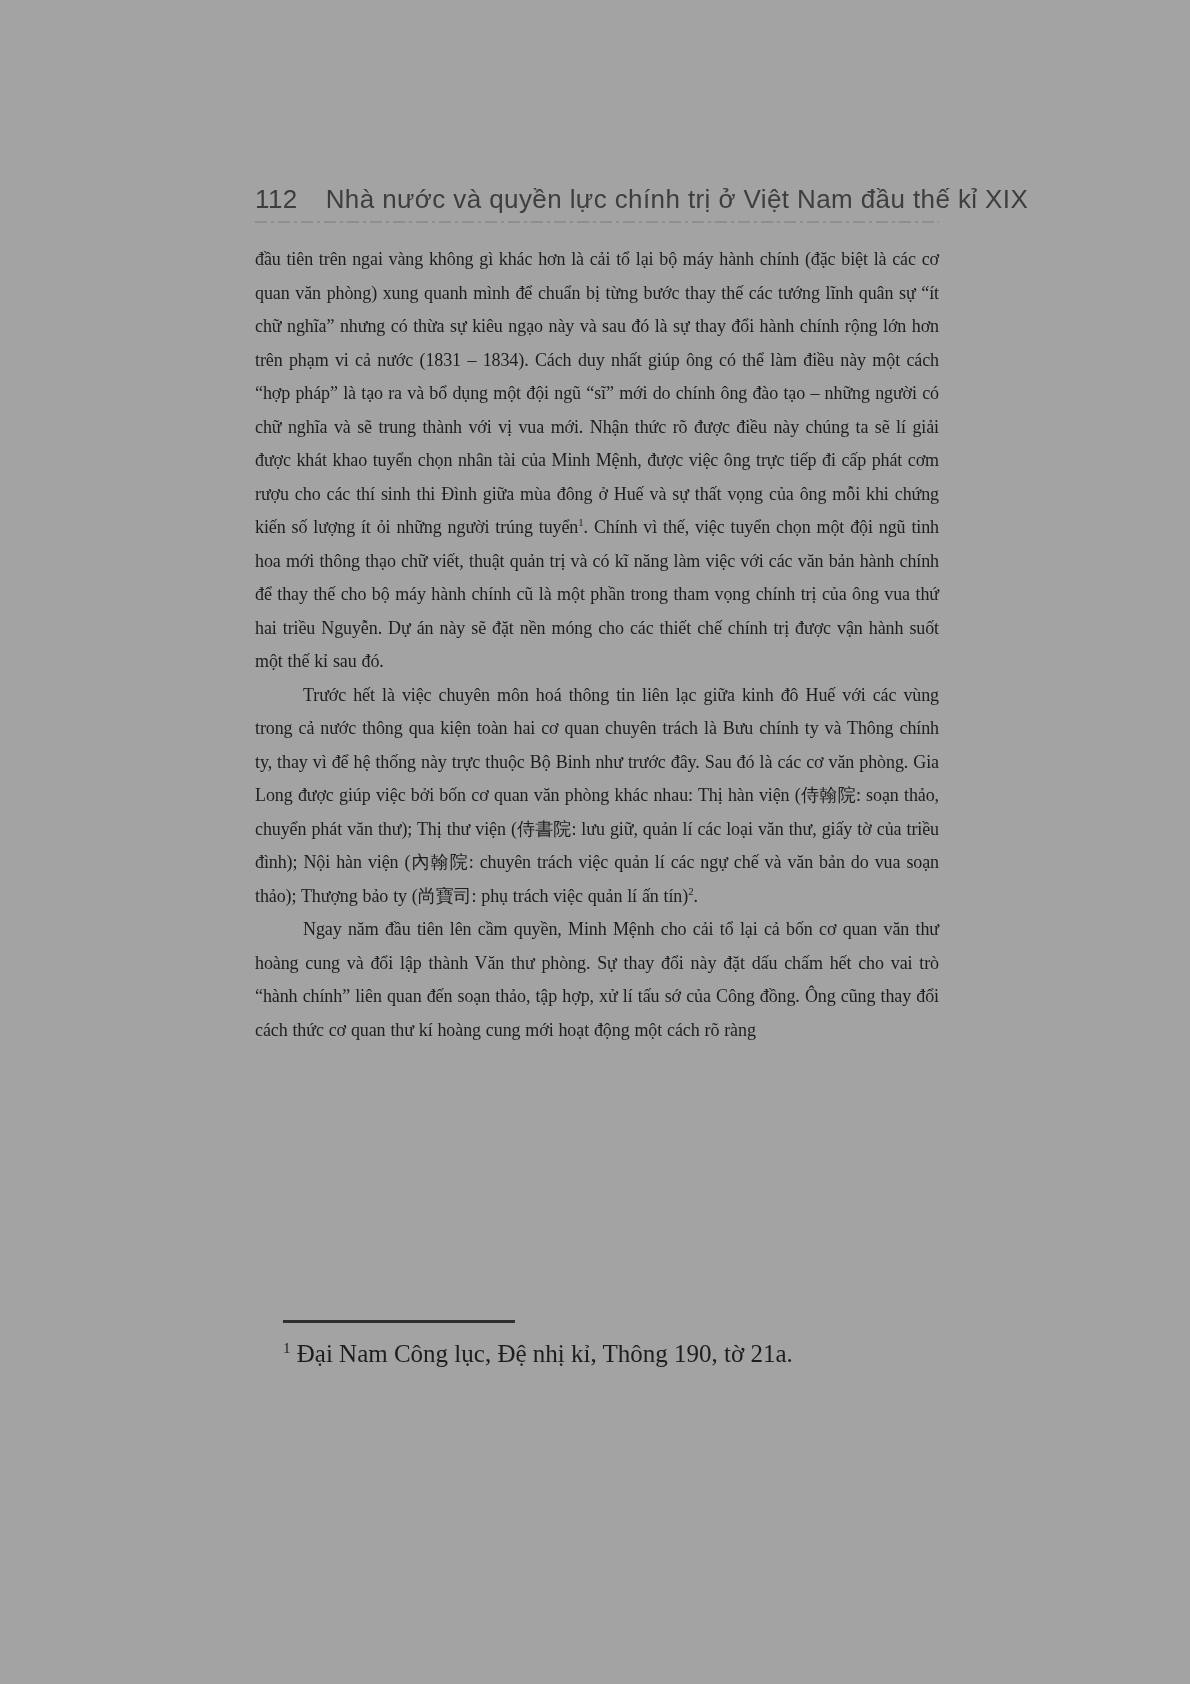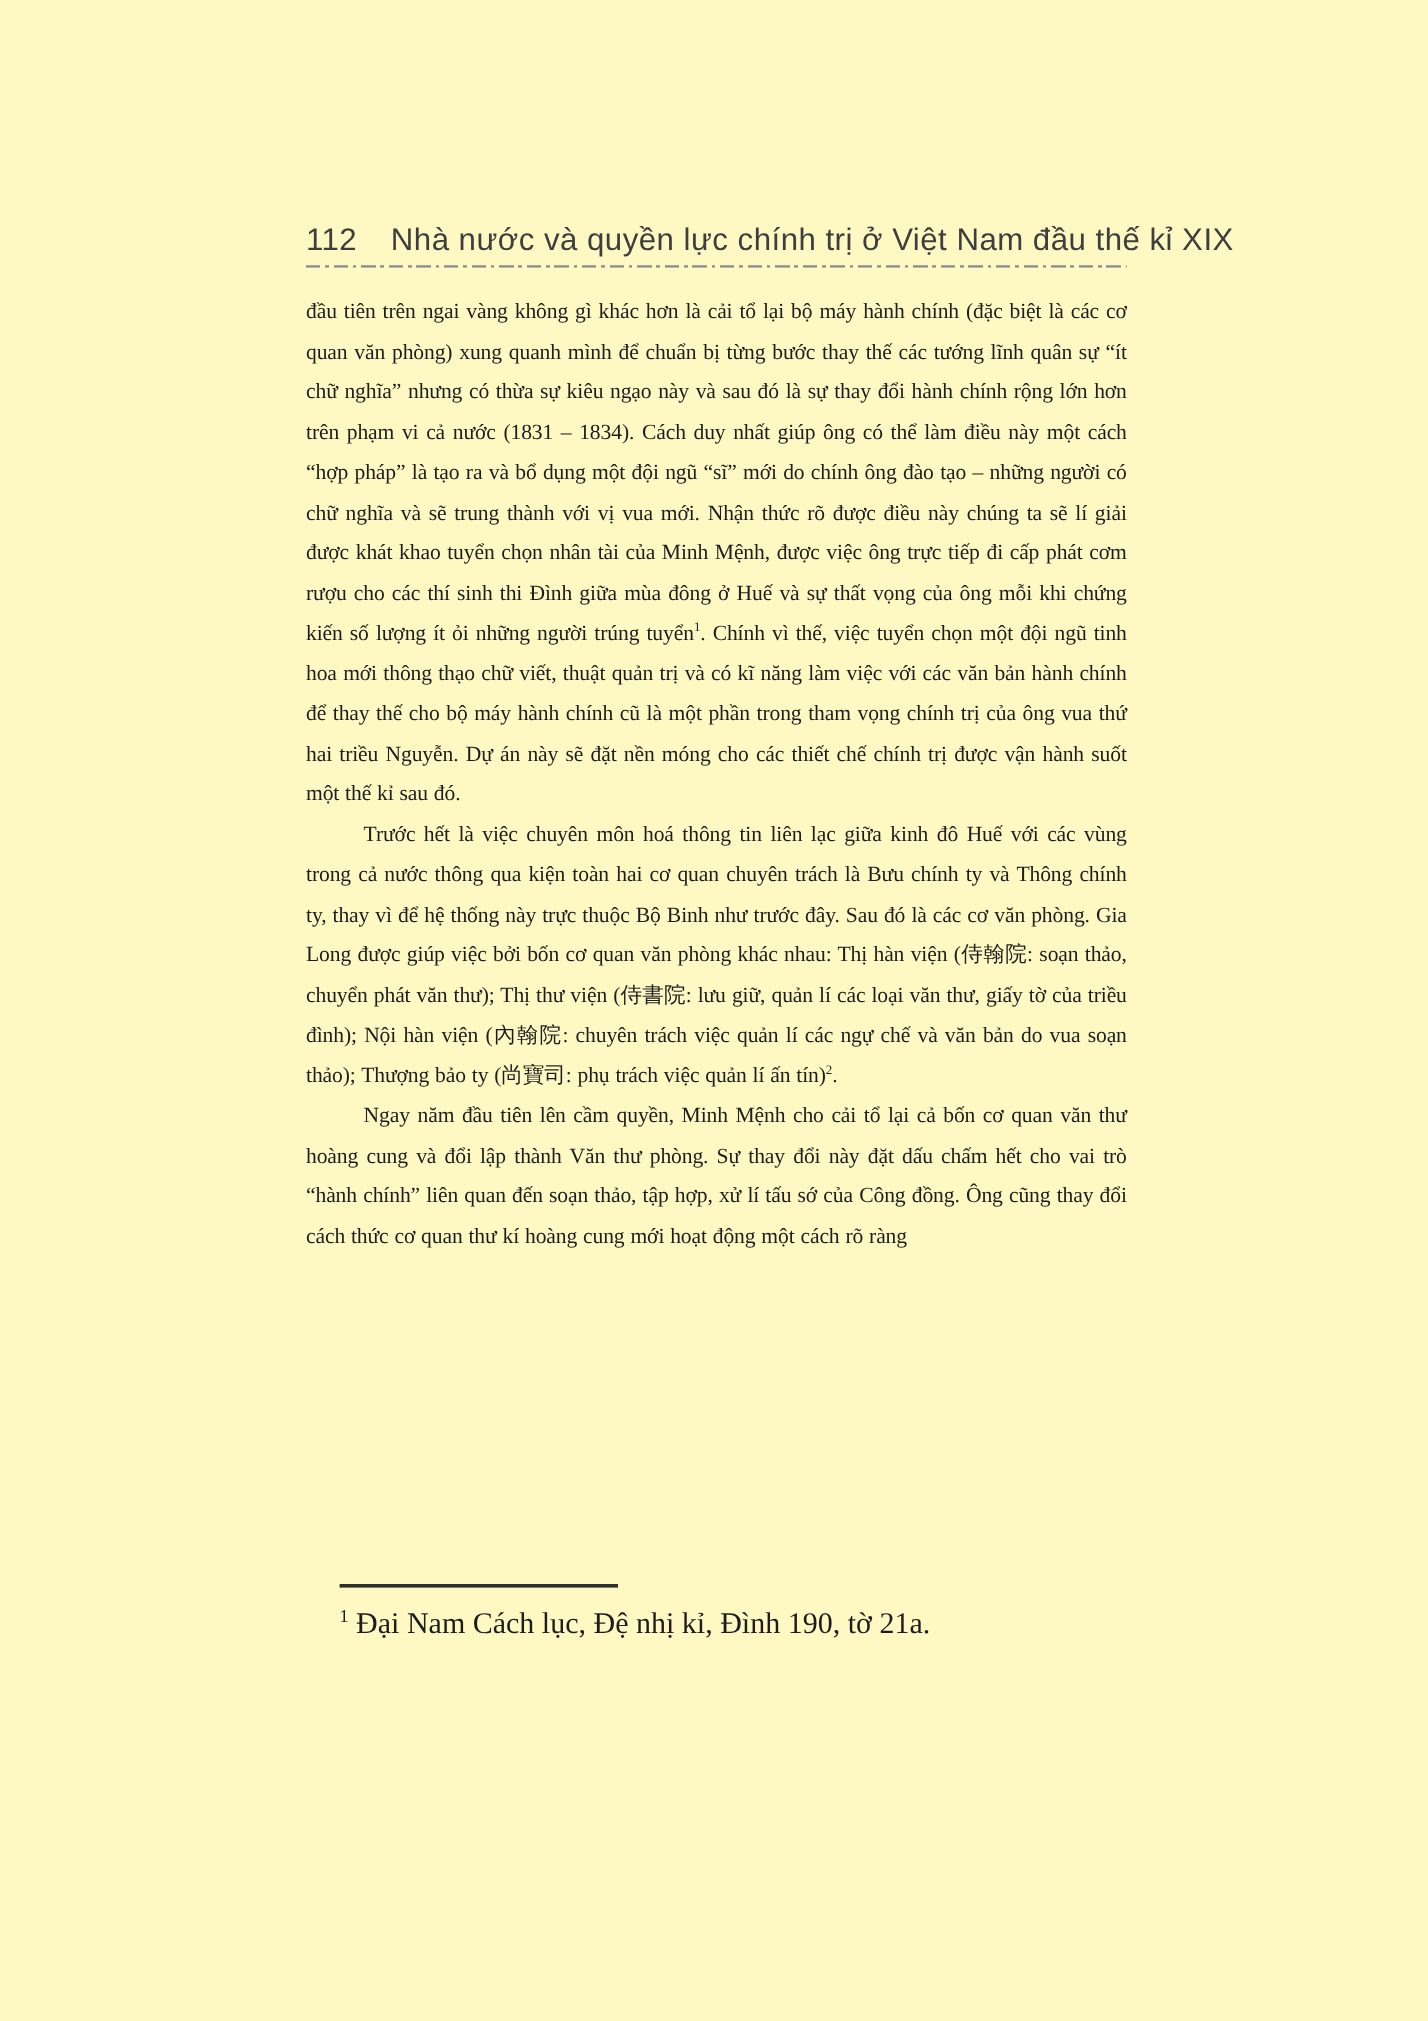--- a/index.html
+++ b/index.html
@@ -4,21 +4,21 @@
 <style>
   html, body { margin: 0; padding: 0; }
   body {
     width: 1190px; height: 1684px;
     background: #ffffff;
     font-family: "Liberation Serif", serif;
     color: #1d1d1d;
     position: relative;
     overflow: hidden;
   }
-  .page { position: absolute; inset: 0; background: #fef9c3; }
+  .page { position: absolute; inset: 0; background: #a3a3a3; }
 
   .page-header {
     position: absolute;
     left: 255px; top: 184px; width: 684px;
     display: flex; align-items: baseline;
     font-family: "Liberation Sans", sans-serif;
     font-size: 26px; font-weight: 400;
     color: #3e3e3e;
     letter-spacing: 0.4px;
   }
@@ -71,16 +71,16 @@
   <div class="header-rule"></div>
 
   <main class="body-text">
     <p class="para"><span>đầu tiên trên ngai vàng không gì khác hơn là cải tổ lại bộ máy hành chính (đặc biệt là các cơ quan văn phòng) xung quanh mình để chuẩn bị từng bước thay thế các tướng lĩnh quân sự “ít chữ nghĩa” nhưng có thừa sự kiêu ngạo này và sau đó là sự thay đổi hành chính rộng lớn hơn trên phạm vi cả nước (1831 – 1834). Cách duy nhất giúp ông có thể làm điều này một cách “hợp pháp” là tạo ra và bổ dụng một đội ngũ “sĩ” mới do chính ông đào tạo – những người có chữ nghĩa và sẽ trung thành với vị vua mới. Nhận thức rõ được điều này chúng ta sẽ lí giải được khát khao tuyển chọn nhân tài của Minh Mệnh, được việc ông trực tiếp đi cấp phát cơm rượu cho các thí sinh thi Đình giữa mùa đông ở Huế và sự thất vọng của ông mỗi khi chứng kiến số lượng ít ỏi những người trúng tuyển</span><sup>1</sup><span>. Chính vì thế, việc tuyển chọn một đội ngũ tinh hoa mới thông thạo chữ viết, thuật quản trị và có kĩ năng làm việc với các văn bản hành chính để thay thế cho bộ máy hành chính cũ là một phần trong tham vọng chính trị của ông vua thứ hai triều Nguyễn. Dự án này sẽ đặt nền móng cho các thiết chế chính trị được vận hành suốt một thế kỉ sau đó.</span></p>
     <p class="para ind"><span>Trước hết là việc chuyên môn hoá thông tin liên lạc giữa kinh đô Huế với các vùng trong cả nước thông qua kiện toàn hai cơ quan chuyên trách là Bưu chính ty và Thông chính ty, thay vì để hệ thống này trực thuộc Bộ Binh như trước đây. Sau đó là các cơ văn phòng. Gia Long được giúp việc bởi bốn cơ quan văn phòng khác nhau: </span><span class="it">Thị hàn viện</span><span> (侍翰院: soạn thảo, chuyển phát văn thư); </span><span class="it">Thị thư viện</span><span> (侍書院: lưu giữ, quản lí các loại văn thư, giấy tờ của triều đình); </span><span class="it">Nội hàn viện</span><span> (內翰院: chuyên trách việc quản lí các ngự chế và văn bản do vua soạn thảo); </span><span class="it">Thượng bảo ty</span><span> (尚寶司: phụ trách việc quản lí ấn tín)</span><sup>2</sup><span>.</span></p>
     <p class="para ind"><span>Ngay năm đầu tiên lên cầm quyền, Minh Mệnh cho cải tổ lại cả bốn cơ quan văn thư hoàng cung và đổi lập thành Văn thư phòng. Sự thay đổi này đặt dấu chấm hết cho vai trò “hành chính” liên quan đến soạn thảo, tập hợp, xử lí tấu sớ của Công đồng. Ông cũng thay đổi cách thức cơ quan thư kí hoàng cung mới hoạt động một cách rõ ràng</span></p>
   </main>
 
   <footer class="footnote-area">
     <div class="footnote-rule"></div>
-    <p class="footnote"><sup>1</sup><span> </span><span class="it">Đại Nam Cách lục</span><span>, Đệ nhị kỉ, Đình 190, tờ 21a.</span></p>
+    <p class="footnote"><sup>1</sup><span> </span><span class="it">Đại Nam Công lục</span><span>, Đệ nhị kỉ, Thông 190, tờ 21a.</span></p>
   </footer>
 
 </div>
 
 </body></html>

